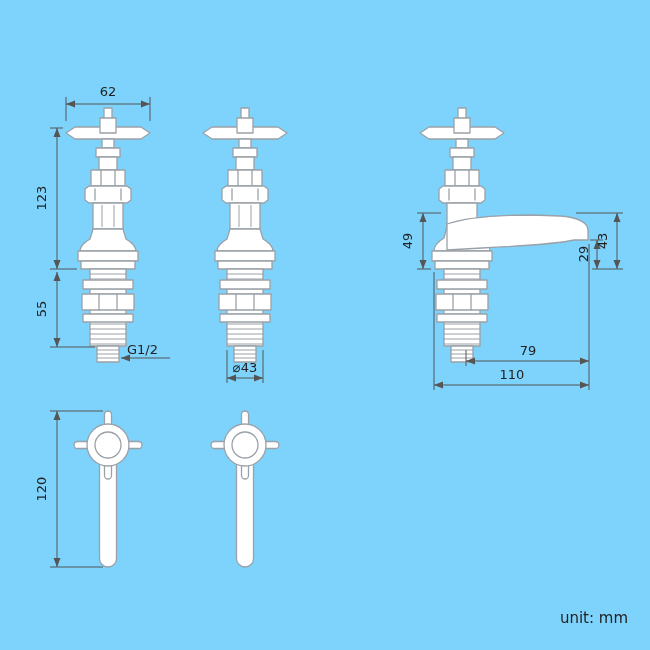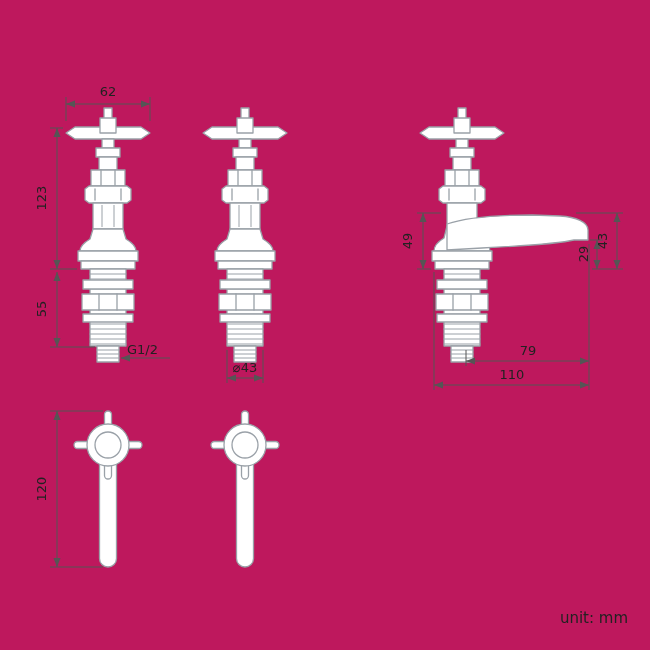--- a/index.html
+++ b/index.html
@@ -1,16 +1,16 @@
 <!DOCTYPE html>
 <html><head>
 <meta charset="utf-8">
 <style>
   html,body{margin:0;padding:0;background:#fff;}
-  .stage{position:relative;width:650px;height:650px;background:#be185d;overflow:hidden;}
+  .stage{position:relative;width:650px;height:650px;background:#7dd3fc;overflow:hidden;}
   svg{display:block;}
   .fx{fill:#ffffff;stroke:#9aa1a8;stroke-width:1.3;stroke-linejoin:round;stroke-linecap:round;}
   .fxh{fill:none;stroke:#9aa1a8;stroke-width:1;}
   .dim line{stroke:#555555;stroke-width:1;}
   .dim text{fill:#222222;font-family:"DejaVu Sans",sans-serif;font-size:13px;}
   .utxt{fill:#222222;font-family:"DejaVu Sans",sans-serif;font-size:15px;}
 </style>
 </head>
 <body>
 

